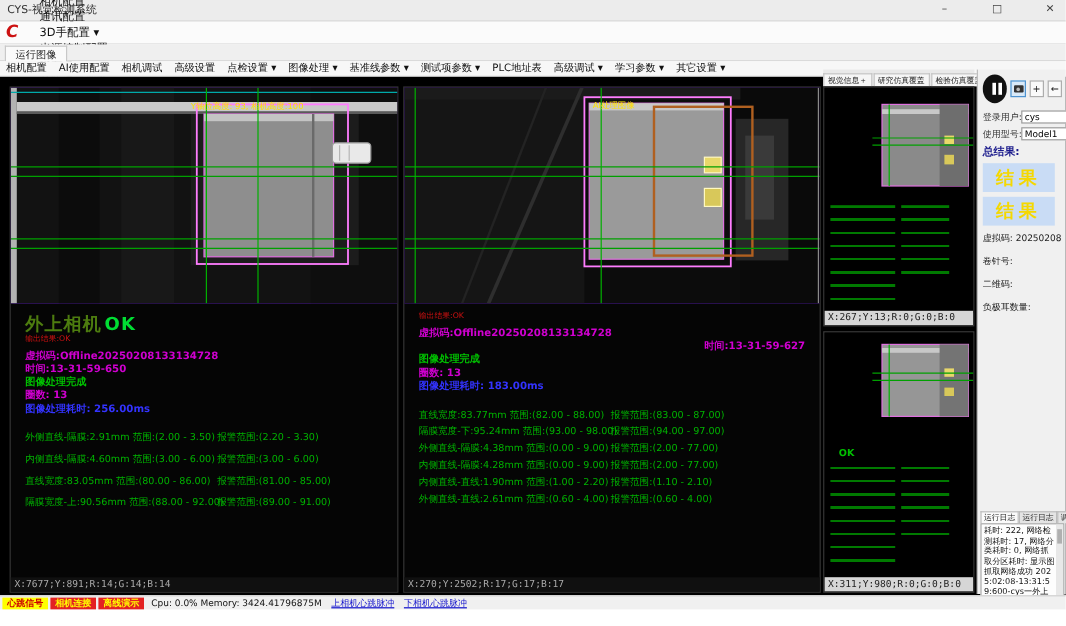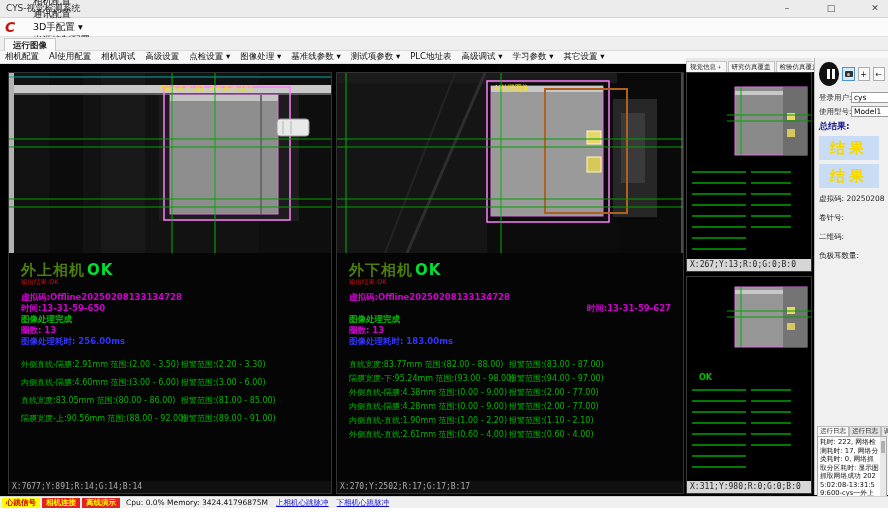--- a/index.html
+++ b/index.html
@@ -12,21 +12,21 @@
               border-bottom:1px solid #D5D5D5; display:flex; align-items:center;gap:18px; }
   #title-text { font-size:9px; color:#333; padding-left:6px; flex:1; }
   .win-btn { width:26px; height:17px; text-align:center; font-size:9px; color:#444;
              line-height:17px; cursor:default; }
   #menubar { left:0; top:18px; width:888px; height:19px; background:#FBFBFB;
              border-bottom:1px solid #E2E2E2; display:flex; align-items:center; }
   #app-logo { width:16px; height:15px; margin:0 6px 0 5px; color:#CC1111;
               font-weight:bold; font-size:14px; font-style:italic; line-height:15px; }
   .menu-item { font-size:9.5px; color:#111; padding:0 6px; white-space:nowrap; }
   #tabrow { left:0; top:37px; width:888px; height:14px; background:#EFEFEF;
-            border-bottom:1px solid #DADADA;font-weight:bold; }
+            border-bottom:1px solid #DADADA; }
   #view-tab { position:absolute; left:4px; top:1px; height:13px; background:#FAFAFA;
               border:1px solid #C8C8C8; border-bottom:none; font-size:8.5px; color:#222;
               padding:1px 8px 0 8px; }
   #toolbar { left:0; top:51px; width:888px; height:13px; background:#F7F7F7;
              border-bottom:1px solid #E0E0E0; display:flex; align-items:center; }
   .tool-item { font-size:8.5px; color:#111; padding:0 5px; white-space:nowrap; }
 
   
   #main-bg { left:0; top:64px; width:888px; height:432px; background:#000; }
 
@@ -234,23 +234,20 @@
       <line x1="0" y1="74" x2="348" y2="74" stroke="#00A000" stroke-width="1"></line>
       <line x1="0" y1="126" x2="348" y2="126" stroke="#00A000" stroke-width="1"></line>
       <line x1="0" y1="134" x2="348" y2="134" stroke="#00A000" stroke-width="1"></line>
       <line x1="9" y1="0" x2="9" y2="180" stroke="#00B000" stroke-width="1"></line>
       <line x1="164" y1="0" x2="164" y2="180" stroke="#00B000" stroke-width="1"></line>
       <line x1="345" y1="0" x2="345" y2="180" stroke="#8A8A8A" stroke-width="1"></line>
     </svg>
     <span class="overlay-label" style="left:157px; top:10px;">AI处理图像</span>
   </div>
   <div class="panel-text">
-    <div class="cam-title">
-      <span class="tname">外下相机</span><span class="tok">OK</span>
-    </div>
     <div class="sub-status">输出结果:OK</div>
     <div style="margin-top:5px;">
         <div class="info-line" style="color: rgb(208, 0, 208);">虚拟码:Offline20250208133134728</div>
         <div class="info-line" style="color: rgb(208, 0, 208); text-align: right;">时间:13-31-59-627</div>
         <div class="info-line" style="color: rgb(0, 192, 0);">图像处理完成</div>
         <div class="info-line" style="color: rgb(208, 0, 208);">圈数: 13</div>
         <div class="info-line" style="color: rgb(51, 51, 255);">图像处理耗时: 183.00ms</div>
       </div>
     <div class="meas-list">
         <div class="meas-row">

